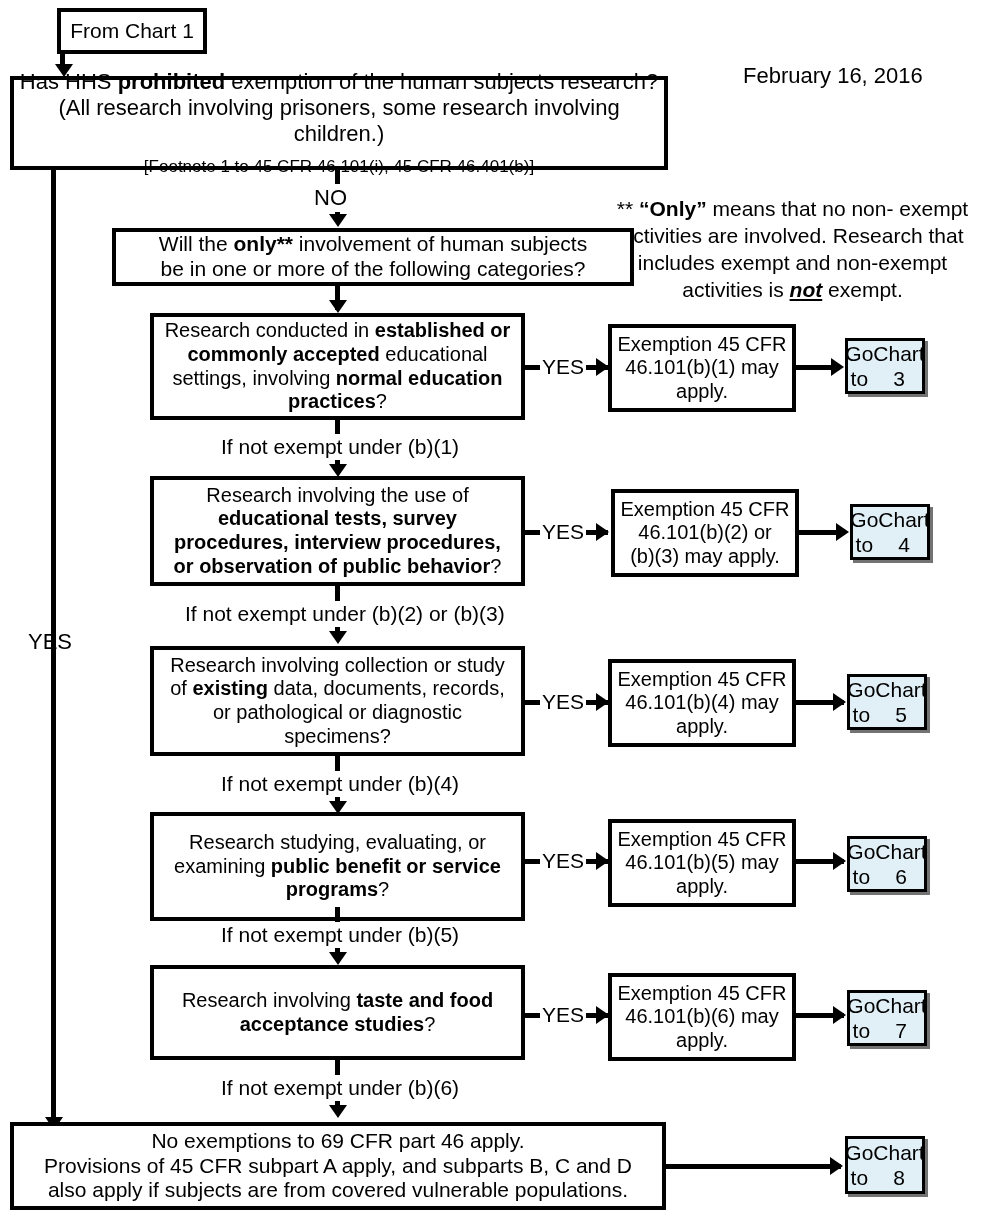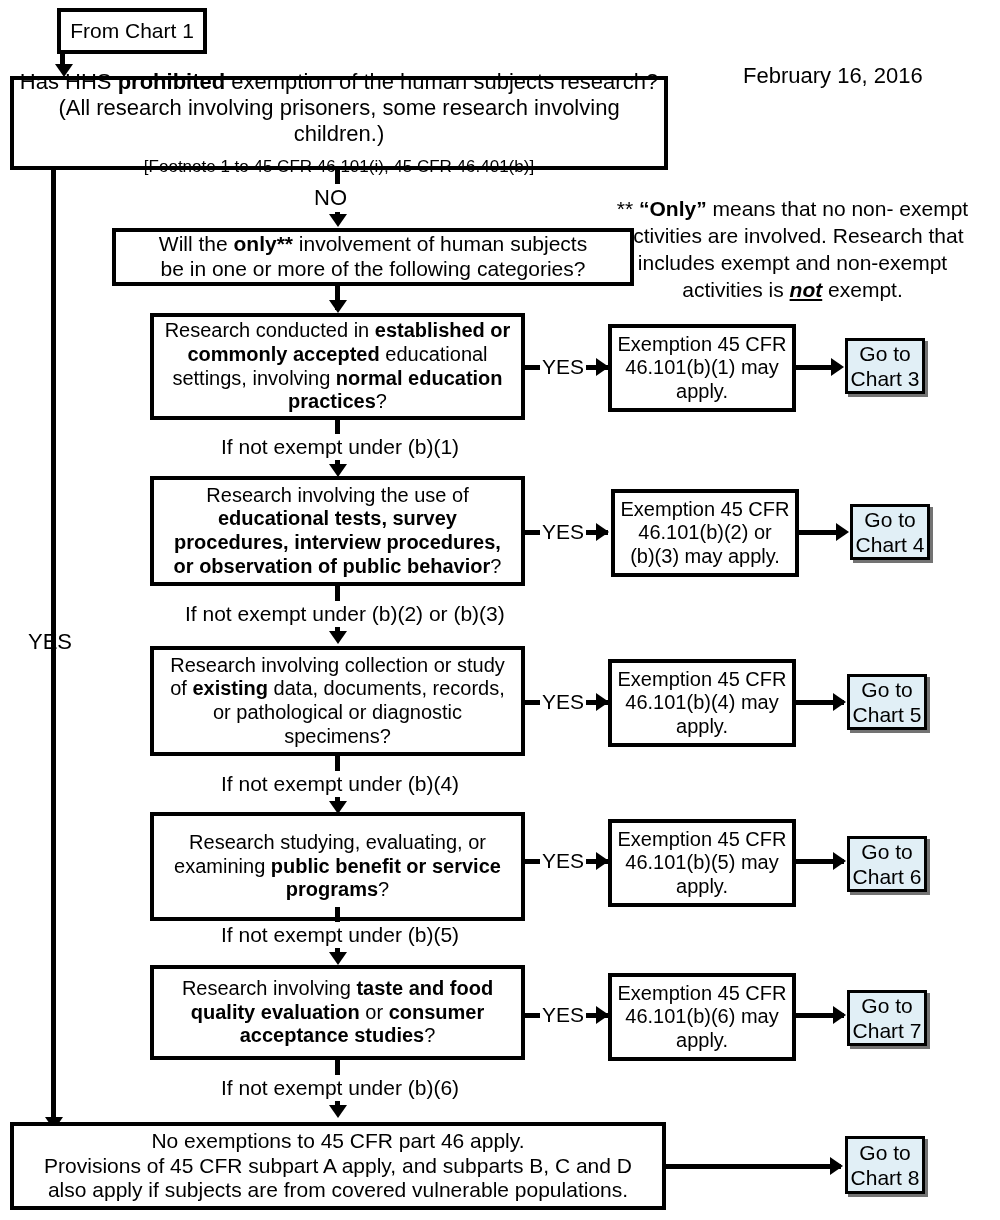--- a/index.html
+++ b/index.html
@@ -35,21 +35,20 @@
   }
   .box .ln { display: block; width: 100%; }
 
   .goto-box {
     position: absolute;
     box-sizing: border-box;
     border: 3px solid #000;
     background: #e1eff6;
     box-shadow: 3px 3px 0 rgba(0,0,0,0.55);
     display: flex;
-    flex-direction: column;
     align-items: center;
     justify-content: center;
     text-align: center;
     line-height: 1.2;
     font-size: 21px;
   }
 
   
   .txt {
     position: absolute;
@@ -230,21 +229,20 @@
   <div class="goto-box" style="left:847px; top:836px; width:80px; height:56px;">
     <span class="ln">Go to</span>
     <span class="ln">Chart 6</span>
   </div>
   <div class="vline" style="left:335px; top:907px; height:52px;"></div>
   <div class="txt" style="left:216px; top:922px; font-size:21px; background:#fff; padding:0 5px;">If not exempt under (b)(5)</div>
   <div class="arrow-down" style="left:329px; top:952px;"></div>
 
   <div class="box" style="left:150px; top:965px; width:375px; height:95px; font-size:20px;">
     <span class="ln"><span>Research involving </span><span class="bi">taste and food</span></span>
-    <span class="ln"><span class="bi">quality evaluation</span><span> or </span><span class="bi">consumer</span></span>
     <span class="ln"><span class="bi">acceptance studies</span><span>?</span></span>
   </div>
   <div class="hline" style="left:525px; top:1013px; width:83px;"></div>
   <div class="txt" style="left:540px; top:1002px; font-size:21px; background:#fff; padding:0 2px;">YES</div>
   <div class="arrow-right" style="left:596px; top:1006px;"></div>
   <div class="box" style="left:608px; top:973px; width:188px; height:88px; font-size:20px;">
     <span class="ln">Exemption 45 CFR</span>
     <span class="ln">46.101(b)(6) may</span>
     <span class="ln">apply.</span>
   </div>
@@ -252,21 +250,21 @@
   <div class="arrow-right" style="left:833px; top:1006px;"></div>
   <div class="goto-box" style="left:847px; top:990px; width:80px; height:56px;">
     <span class="ln">Go to</span>
     <span class="ln">Chart 7</span>
   </div>
   <div class="vline" style="left:335px; top:1060px; height:52px;"></div>
   <div class="txt" style="left:216px; top:1075px; font-size:21px; background:#fff; padding:0 5px;">If not exempt under (b)(6)</div>
   <div class="arrow-down" style="left:329px; top:1105px;"></div>
 
   <div class="box" style="left:10px; top:1122px; width:656px; height:88px; font-size:21px;">
-    <span class="ln">No exemptions to 45 CFR part 46 apply.</span>
+    <span class="ln">No exemptions to 69 CFR part 46 apply.</span>
     <span class="ln">Provisions of 45 CFR subpart  A apply, and subparts B, C and D</span>
     <span class="ln">also apply if subjects are from covered vulnerable populations.</span>
   </div>
   <div class="hline" style="left:666px; top:1164px; width:175px;"></div>
   <div class="arrow-right" style="left:830px; top:1157px;"></div>
   <div class="goto-box" style="left:845px; top:1136px; width:80px; height:58px;">
     <span class="ln">Go to</span>
     <span class="ln">Chart 8</span>
   </div>
 

